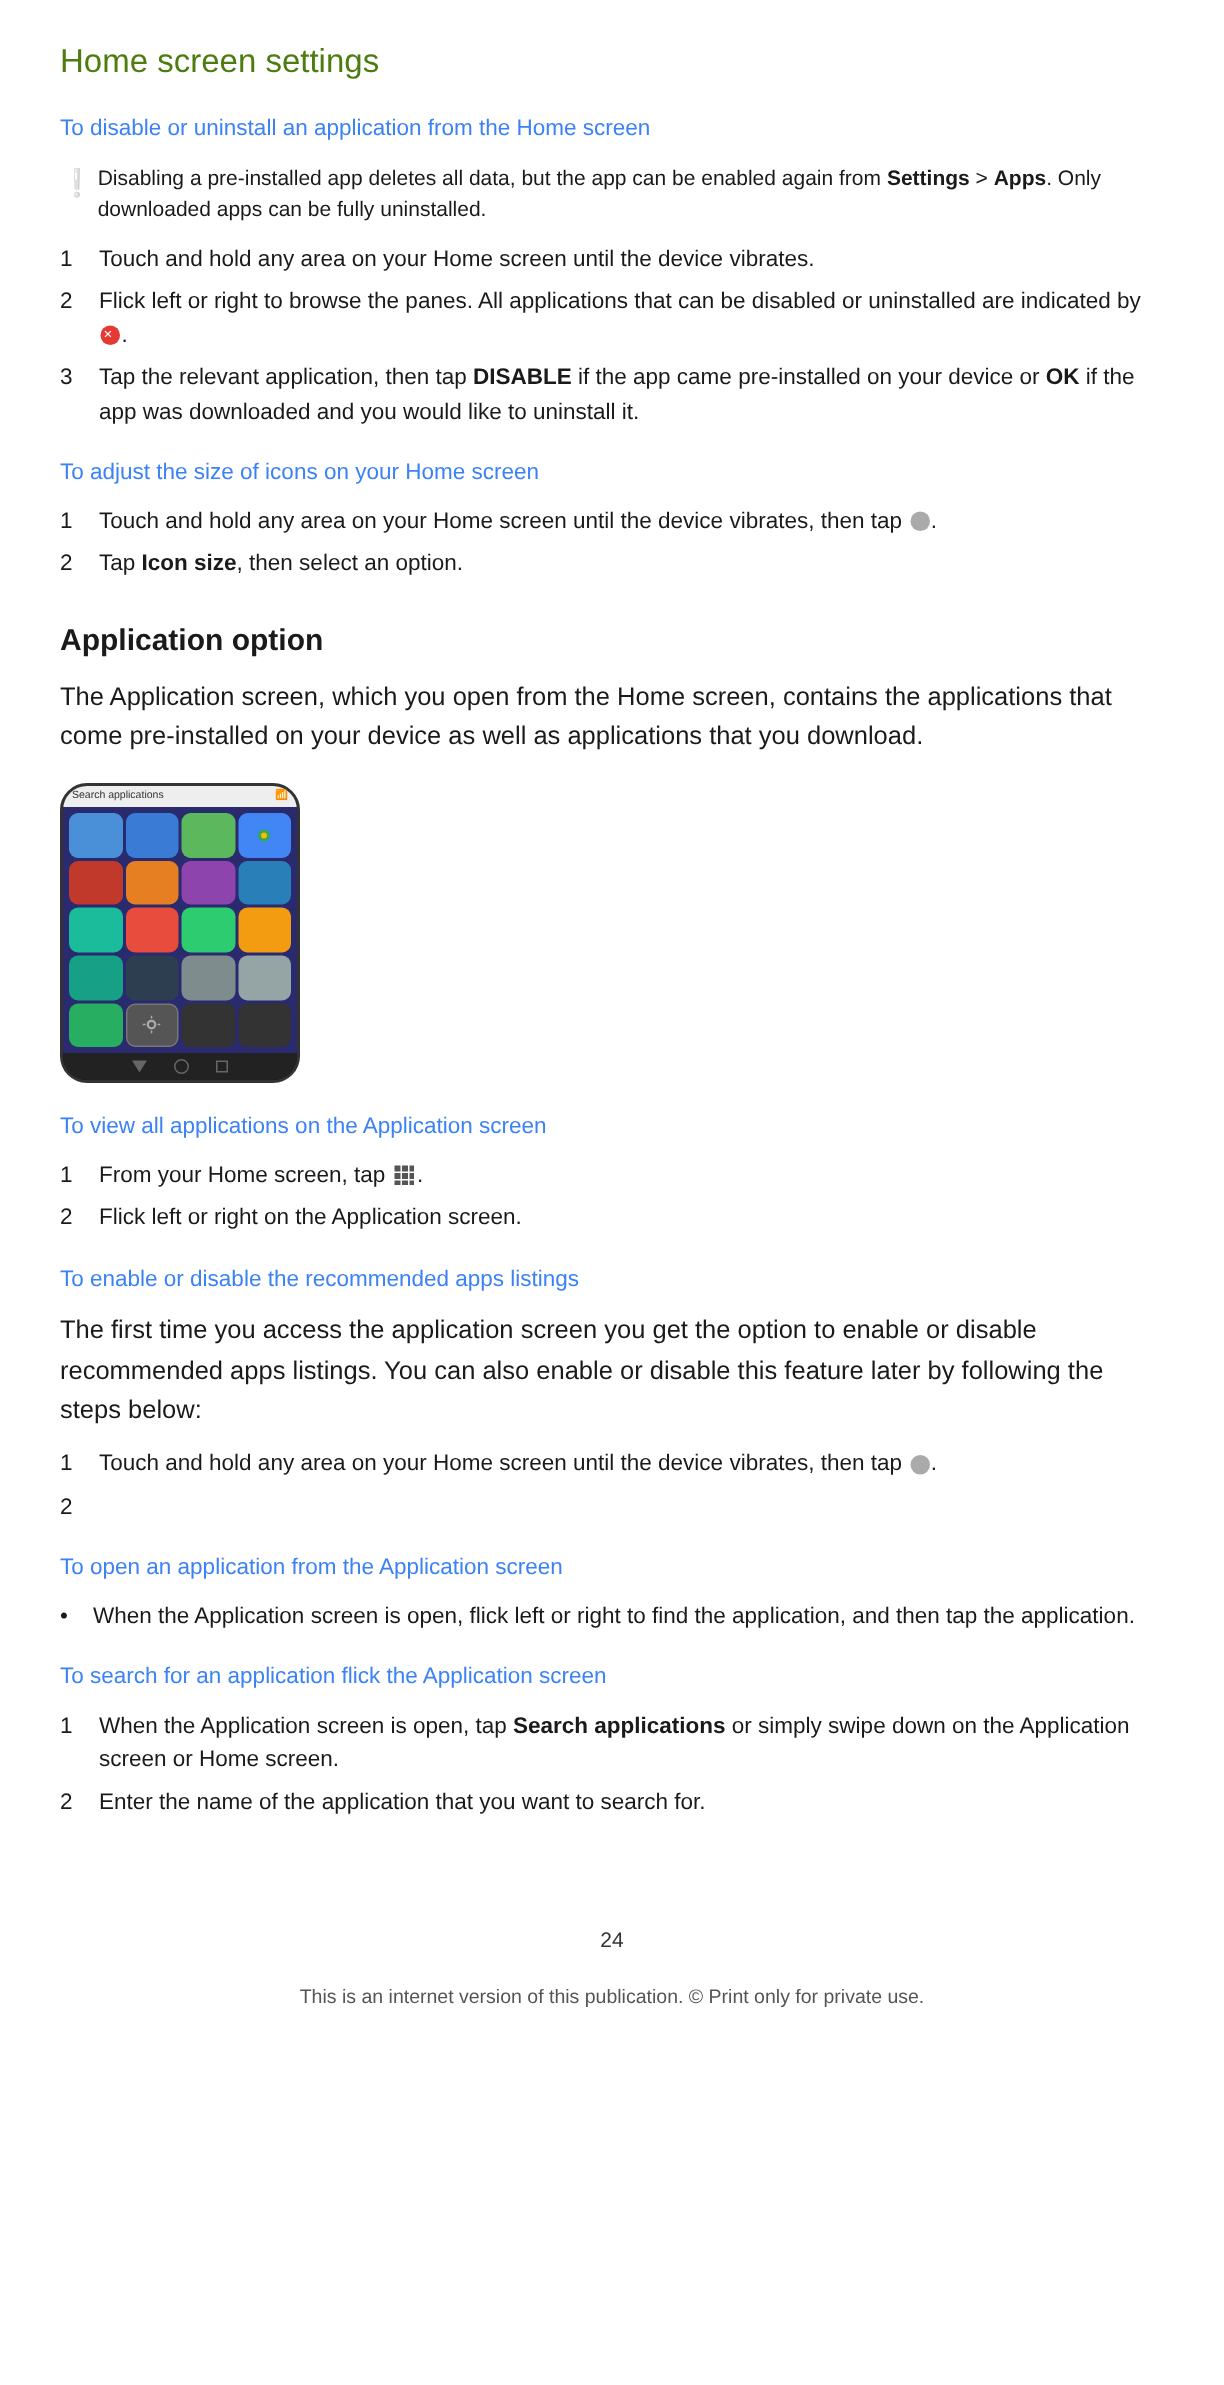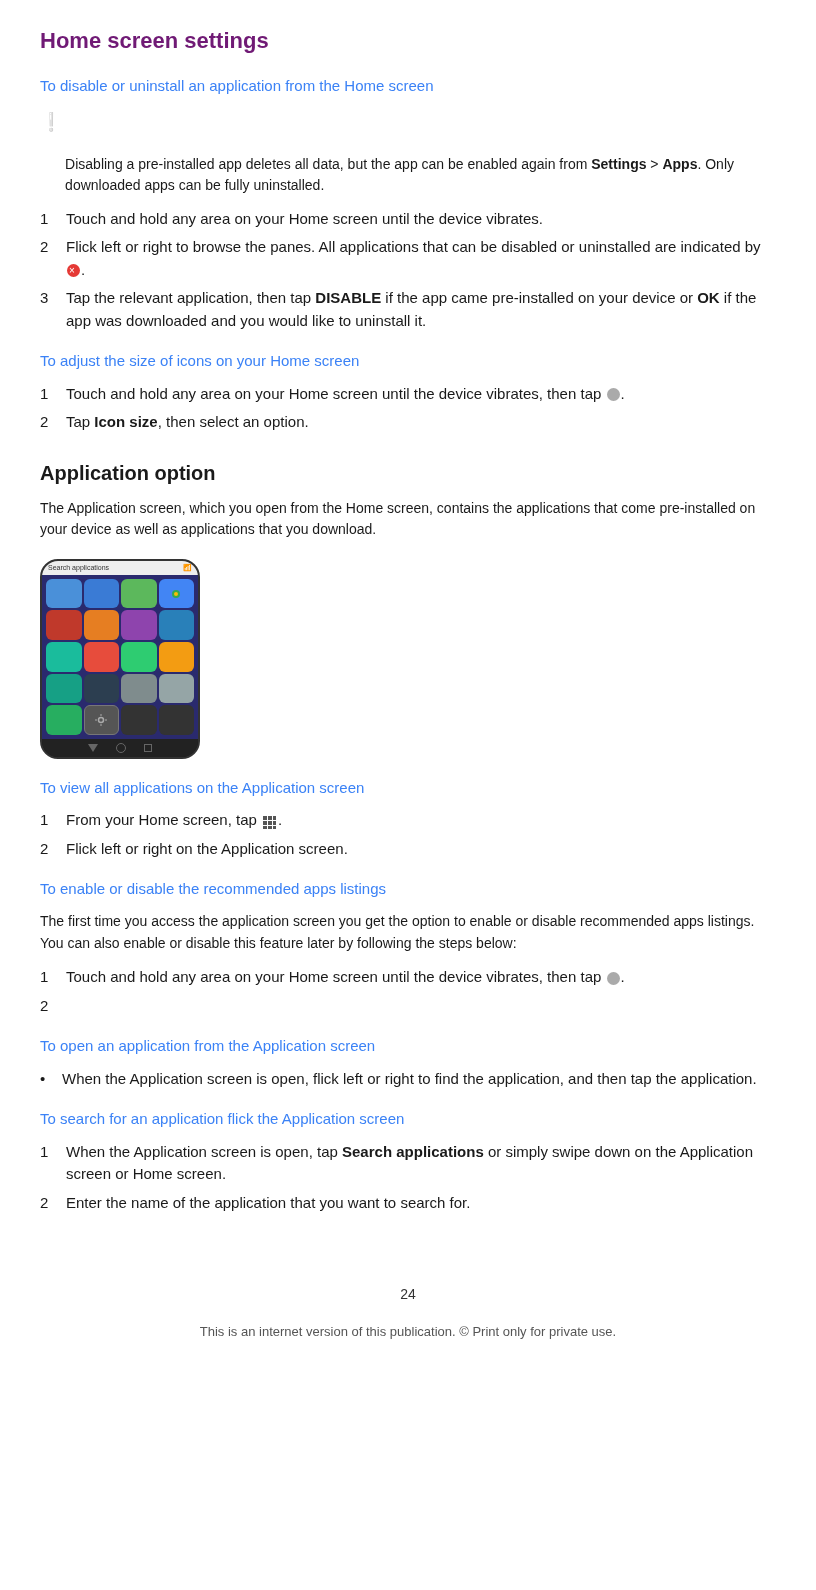--- a/index.html
+++ b/index.html
@@ -10,22 +10,22 @@
       font-family: Arial, Helvetica, sans-serif;
       font-size: 15px;
       color: #1a1a1a;
       line-height: 1.5;
     }
     .page {
       padding: 24px 40px 60px 40px;
     }
     h1.page-title {
       font-size: 22px;
-      font-weight: bold;
-      color: #701a75;
+      font-weight: normal;
+      color: #4d7c0f;
       margin-bottom: 18px;
     }
     h2.section-heading {
       font-size: 15px;
       font-weight: normal;
       color: #3b82f6;
       margin-bottom: 10px;
       margin-top: 18px;
     }
     h2.section-heading-bold {
@@ -44,21 +44,20 @@
     .note-icon {
       color: #cc0000;
       font-size: 18px;
       font-weight: bold;
       min-width: 16px;
       margin-top: 1px;
     }
     .note-text {
       font-size: 14px;
       color: #1a1a1a;
-      margin-top: 46px;
     }
     ol.steps {
       list-style: none;
       padding: 0;
       margin: 0 0 12px 0;
     }
     ol.steps li {
       display: flex;
       align-items: flex-start;
       gap: 10px;
@@ -148,21 +147,21 @@
       border-left: 5px solid transparent;
       border-right: 5px solid transparent;
       border-top: 8px solid #666;
     }
     .phone-bottom-square {
       width: 8px;
       height: 8px;
       border: 1px solid #666;
     }
     .body-text {
-      font-size: 14px;
+      font-size: 17px;
       color: #1a1a1a;
       margin-bottom: 12px;
       line-height: 1.55;
     }
     .page-footer {
       text-align: center;
       font-size: 13px;
       color: #555;
       margin-top: 60px;
       padding-top: 10px;

